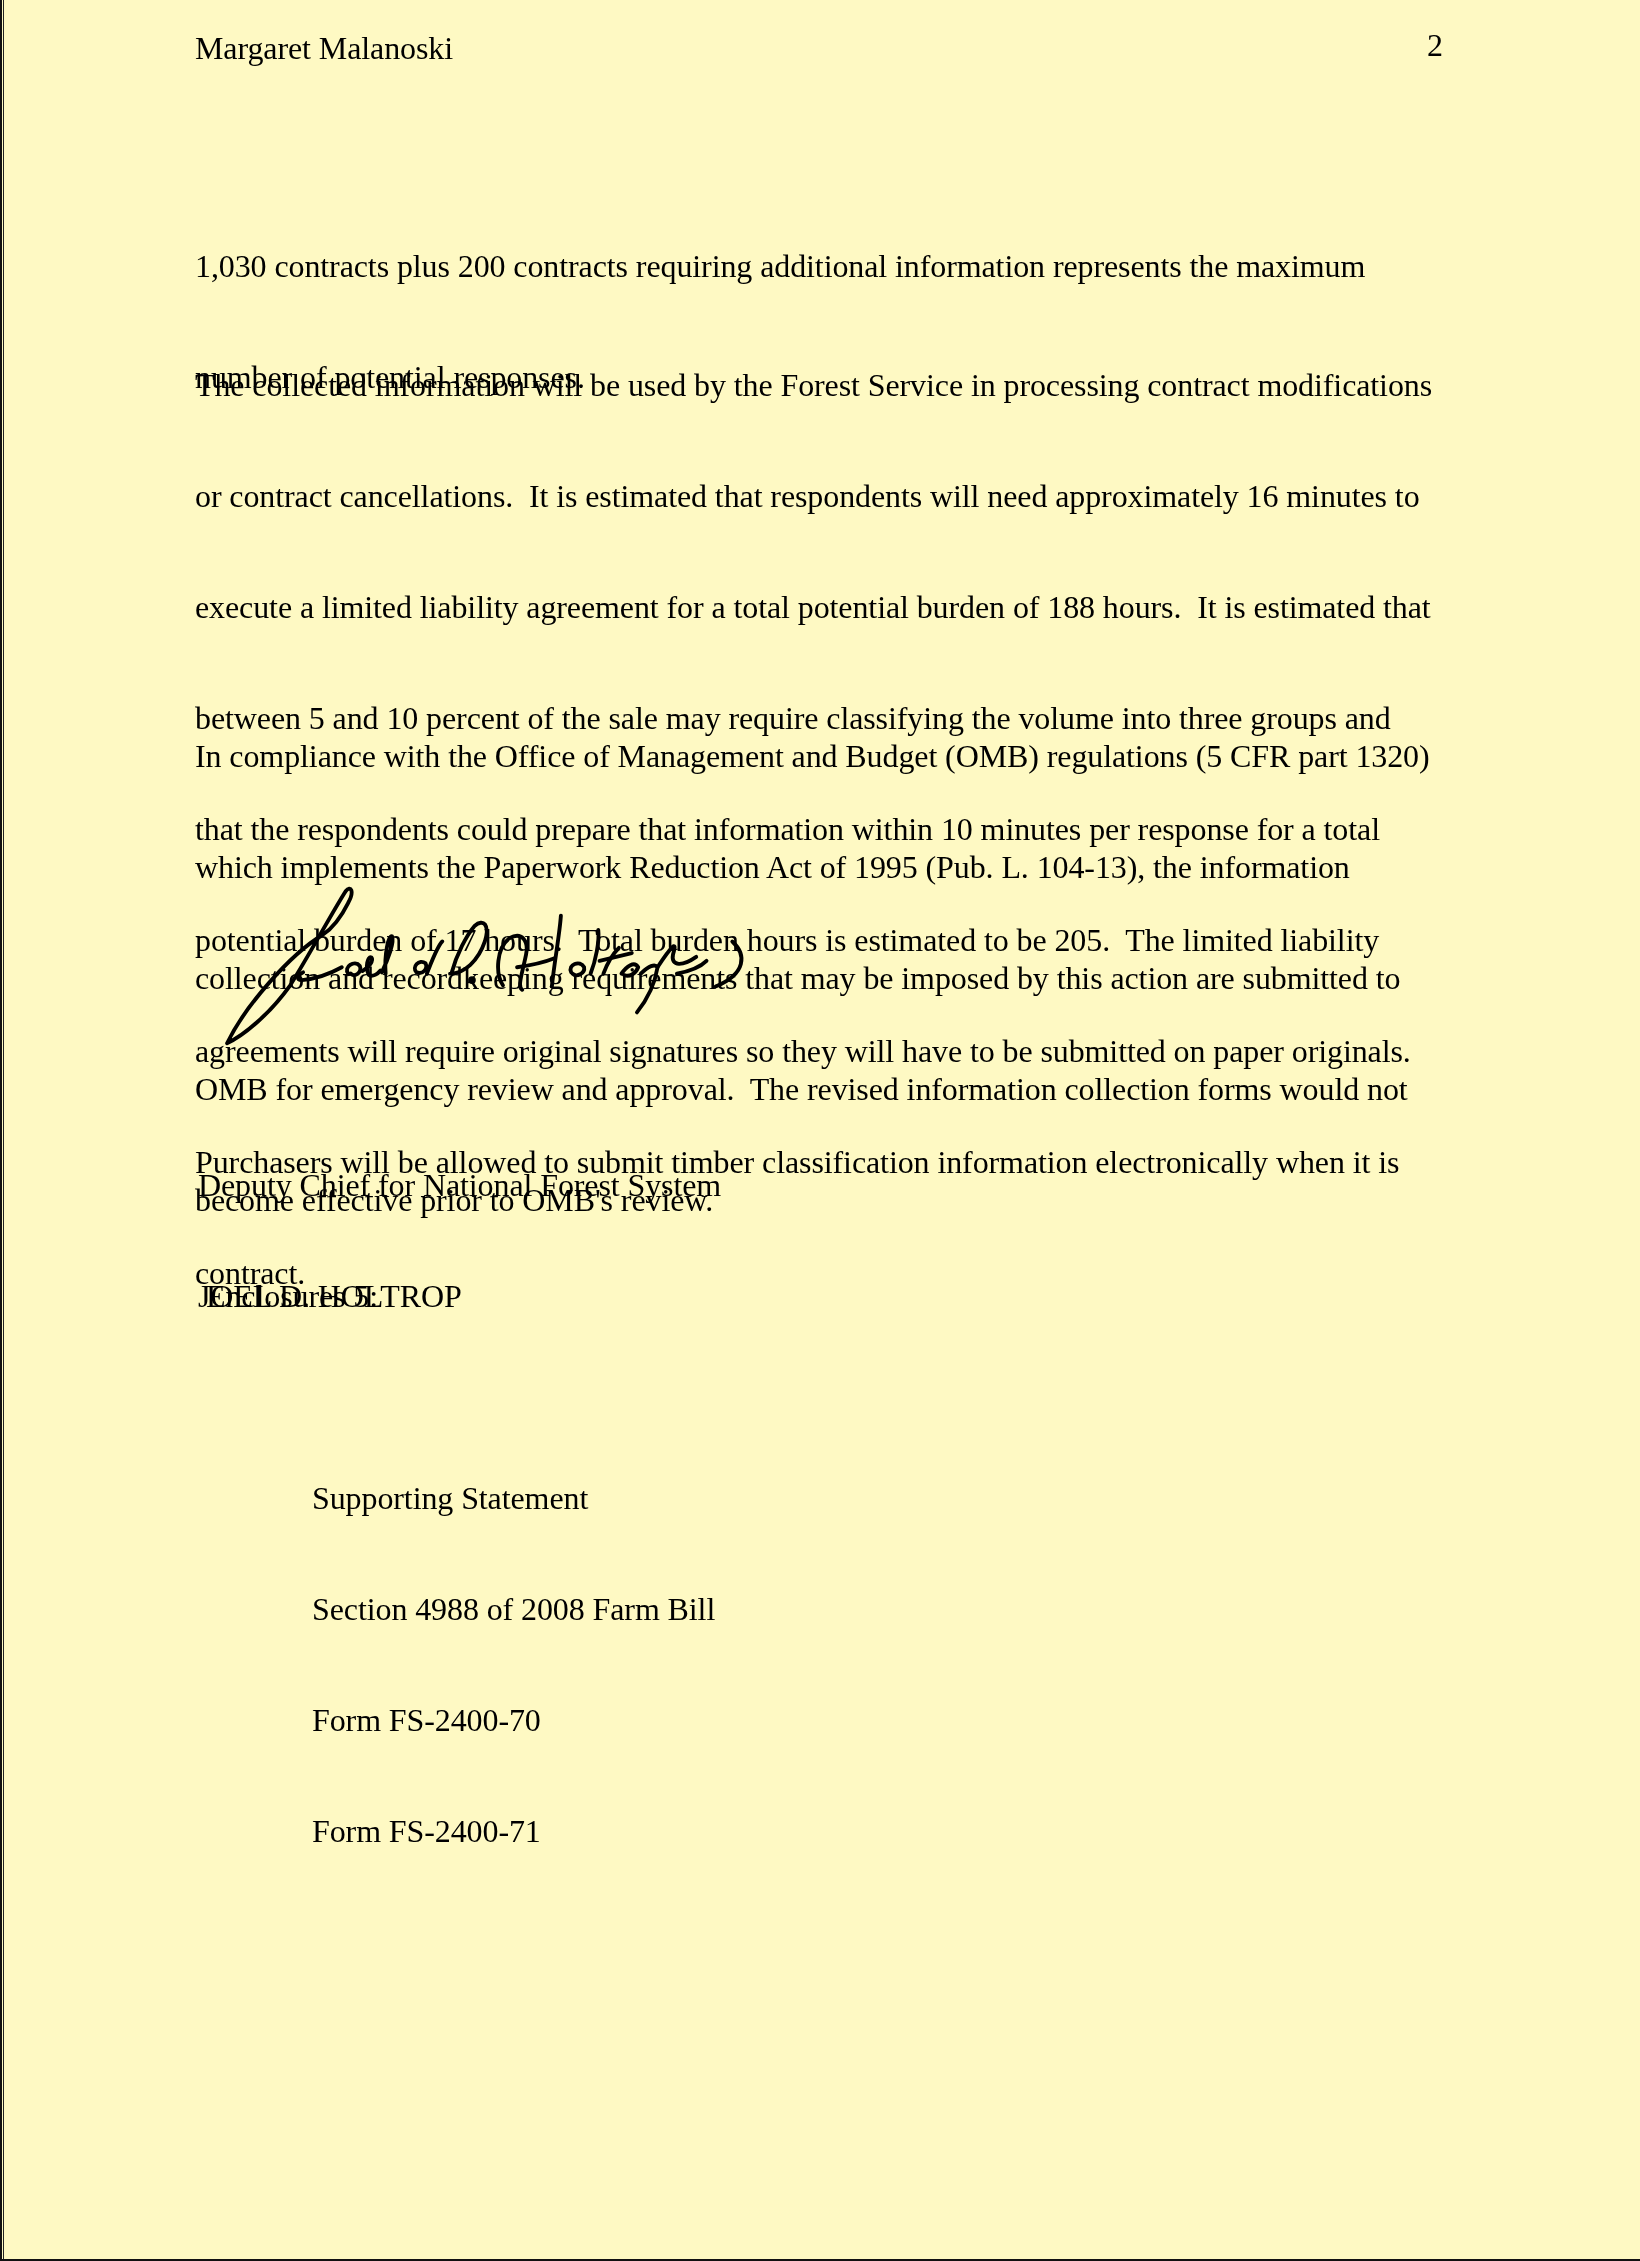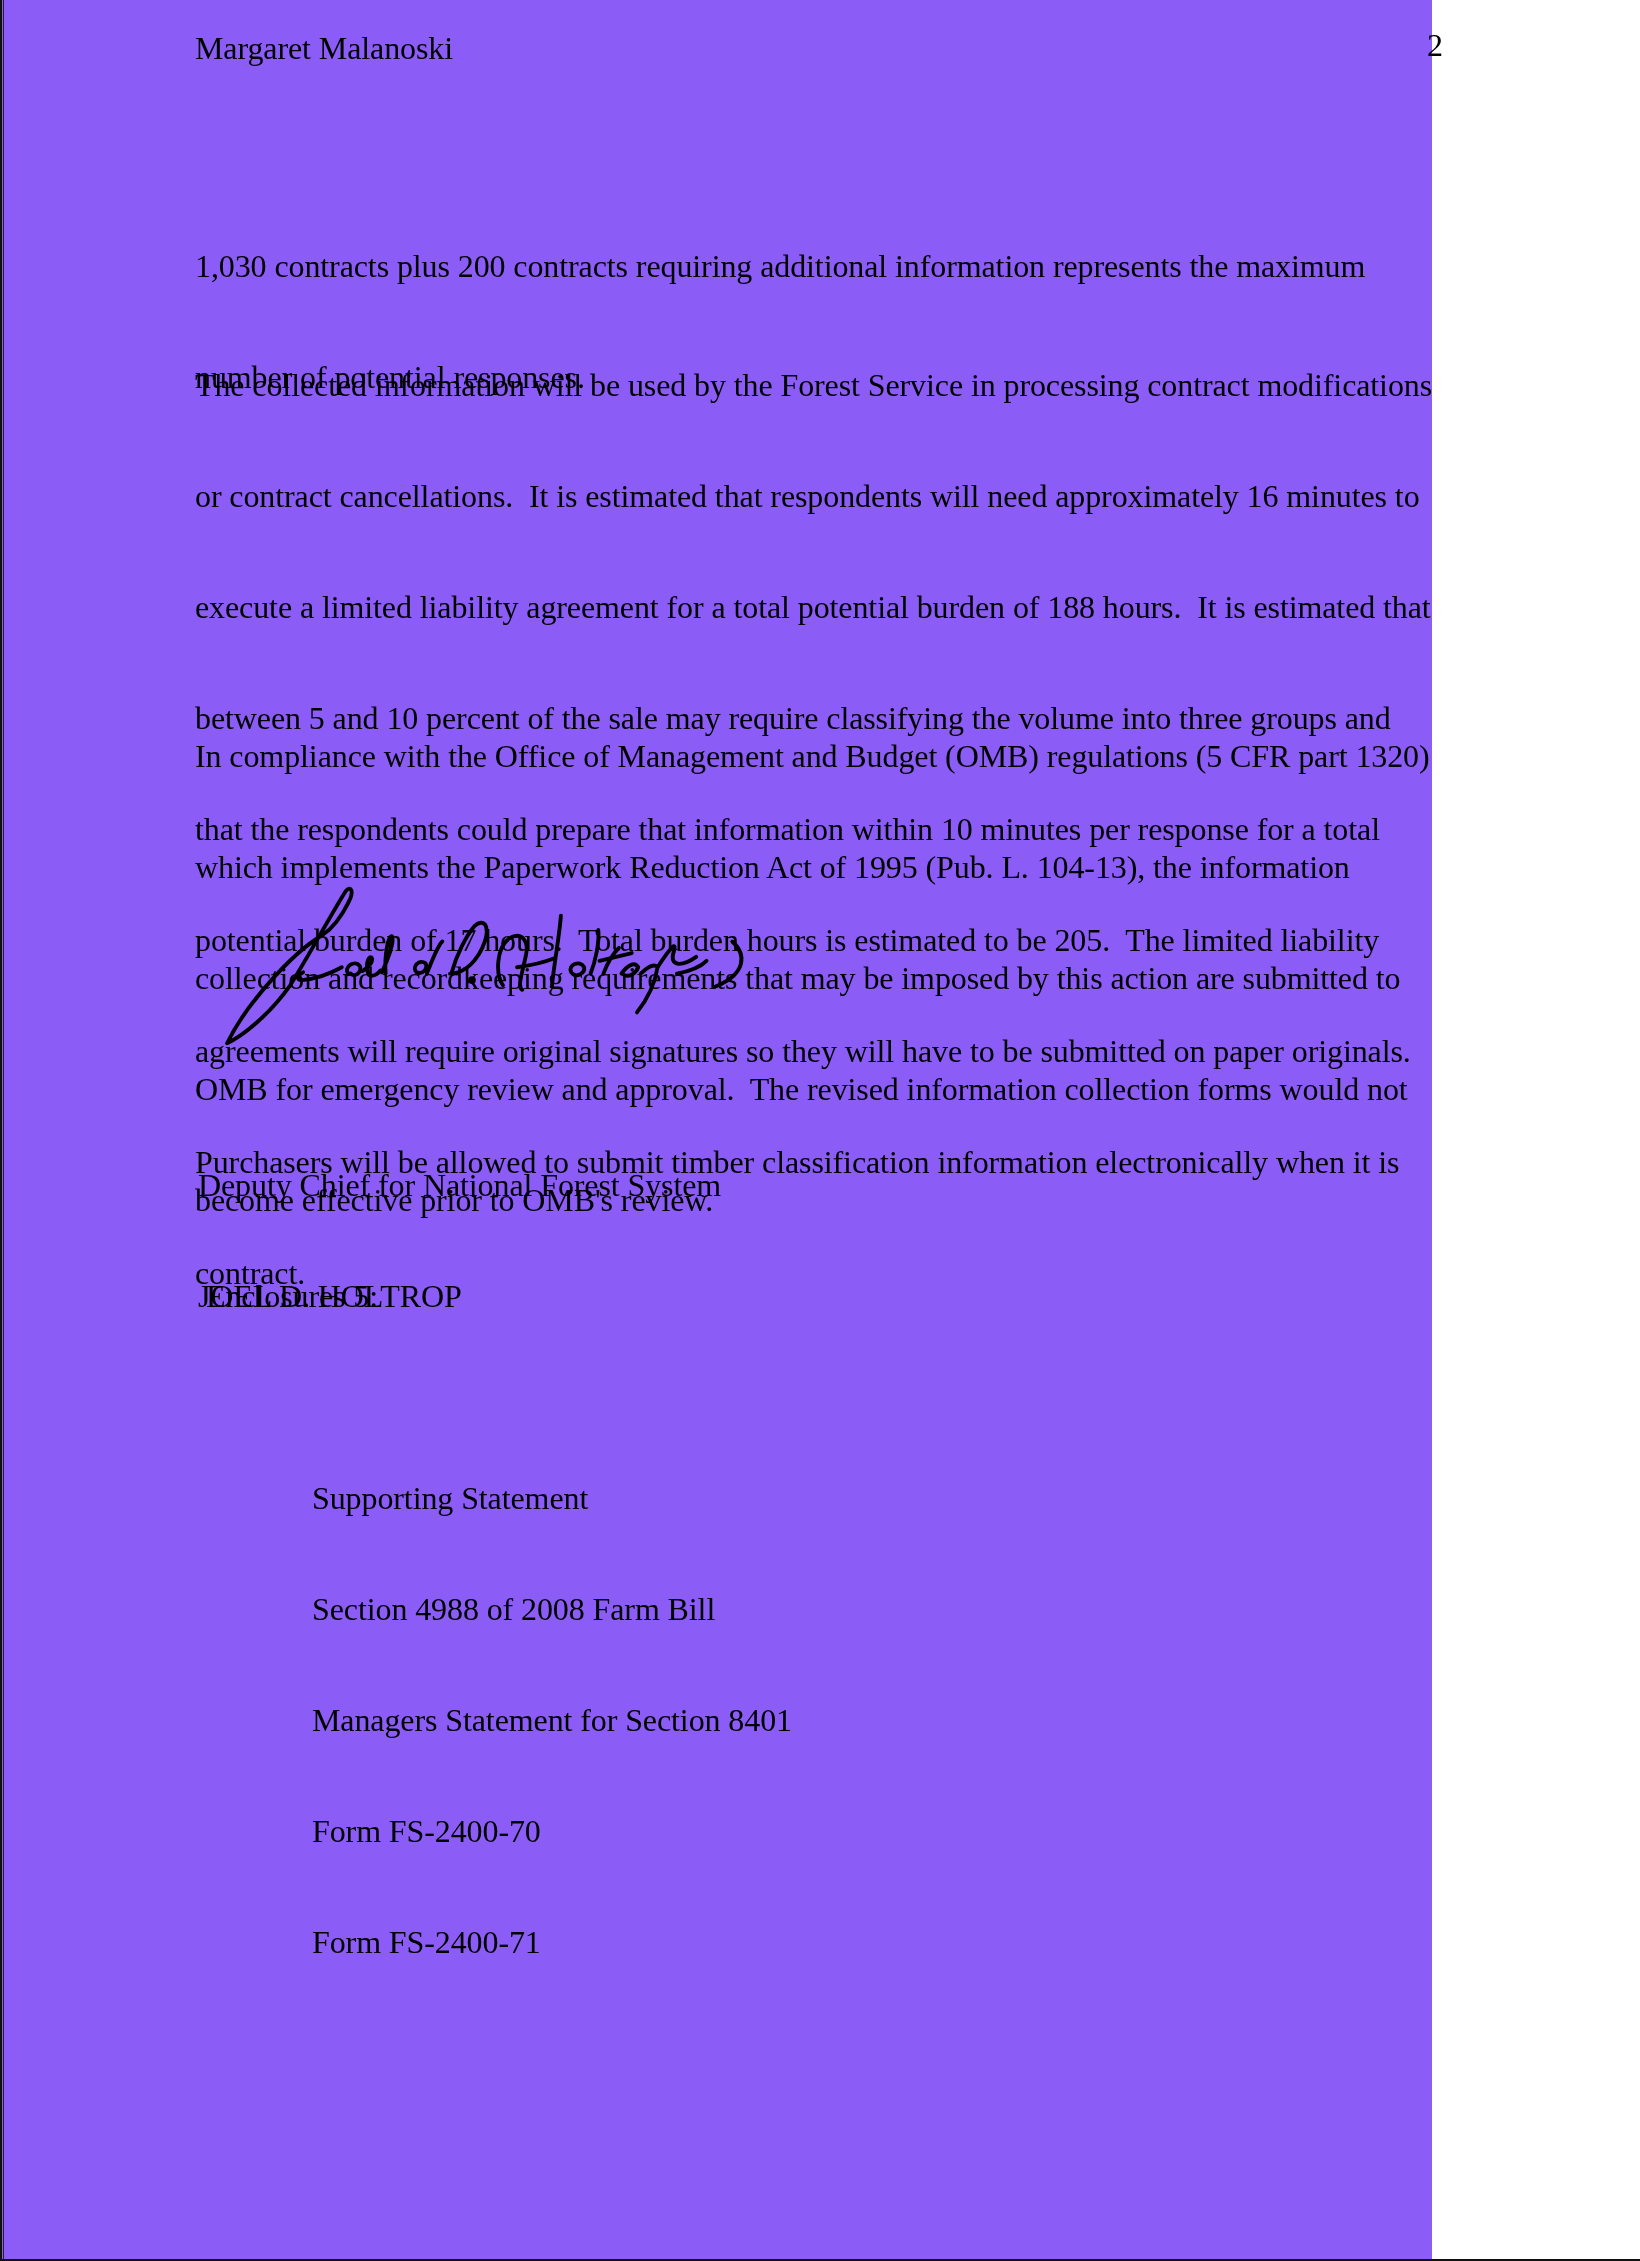--- a/index.html
+++ b/index.html
@@ -11,23 +11,23 @@
     width: 1640px;
     height: 2261px;
     position: relative;
     overflow: hidden;
     font-family: "Liberation Serif", "DejaVu Serif", serif;
     color: #000000;
   }
   .page {
     position: absolute;
     left: 0; top: 0;
-    width: 1432px;
+    width: 1640px;
     height: 2261px;
-    background: #8b5cf6;
+    background: #fef9c3;
   }
   .scan-border-left {
     position: absolute;
     left: 0; top: 0;
     width: 1.9px;
     height: 2261px;
     background: #111;
   }
   .scan-border-left-inner {
     position: absolute;
@@ -171,20 +171,19 @@
   <div class="text sig-block">
     <span class="line">Deputy Chief for National Forest System</span>
     <span class="line">JOEL D. HOLTROP</span>
   </div>
 
   <div class="text enclosures">
     <span class="line">Enclosures 5:</span>
     <ul class="enclosure-list">
       <li>Supporting Statement</li>
       <li>Section 4988 of 2008 Farm Bill</li>
-      <li>Managers Statement for Section 8401</li>
       <li>Form FS-2400-70</li>
       <li>Form FS-2400-71</li>
     </ul>
   </div>
 
 </div>
 
 
 </body></html>

